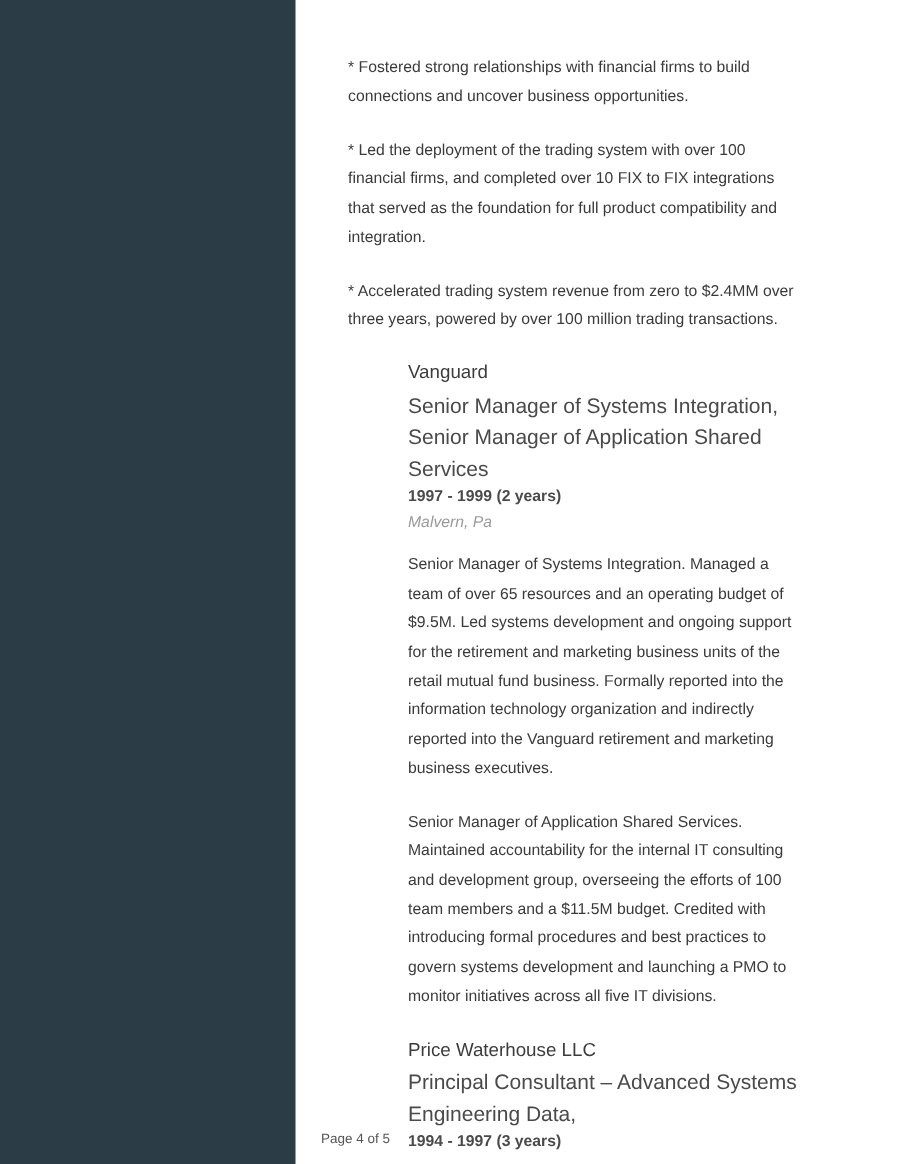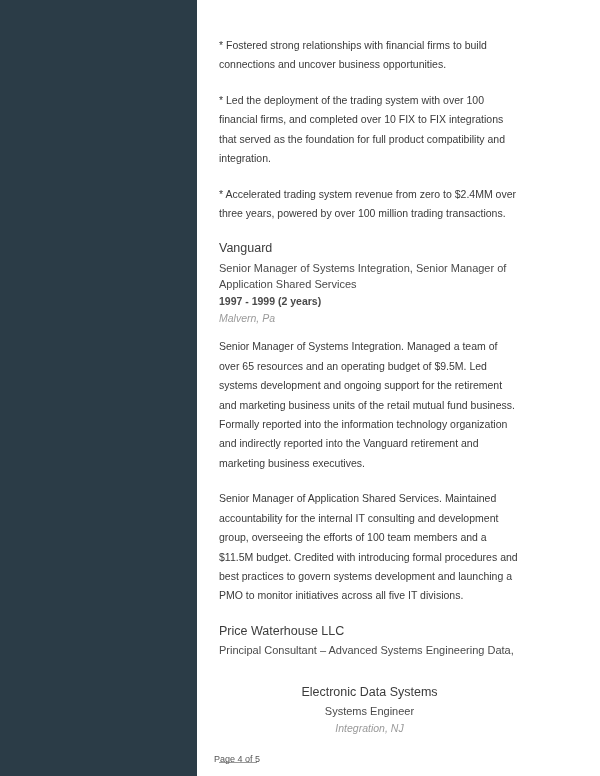--- a/index.html
+++ b/index.html
@@ -22,48 +22,49 @@
   .sidebar {
     position: absolute;
     left: 0;
     top: 0;
     width: 197px;
     height: 776px;
     background: #2b3c47;
   }
   .content {
     position: absolute;
-    left: 197px;
+    left: 210px;
     top: 0;
     width: 355px;
     height: 776px;
     padding: 0;
     box-sizing: border-box;
   }
   .inner {
     padding: 36px 32px 0 22px;
   }
   p.body-text {
     margin: 0 0 16px 0;
     font-size: 10.5px;
     line-height: 1.85;
     color: #3a3a3a;
   }
   .job {
     margin-top: 4px;
     margin-bottom: 14px;
+    margin-left: 40px;
   }
   .company {
     font-size: 12.5px;
     color: #3c3c3c;
     line-height: 1.55;
     margin-bottom: 1px;
   }
   .title {
-    font-size: 11px;
+    font-size: 14px;
     color: #4a4a4a;
     line-height: 1.5;
   }
   .dates {
     font-size: 10.5px;
     color: #4a4a4a;
     line-height: 1.6;
     font-weight: bold;
   }
   .location {
@@ -112,20 +113,21 @@
         <div class="location">Malvern, Pa</div>
         <div class="job-desc">
           <p class="body-text">Senior Manager of Systems Integration. Managed a team of over 65 resources and an operating budget of $9.5M.  Led systems development and ongoing support for the retirement and marketing business units of the retail mutual fund business. Formally reported into the information technology organization and indirectly reported into the Vanguard retirement and marketing business executives.</p>
           <p class="body-text">Senior Manager of Application Shared Services. Maintained accountability for the internal IT consulting and development group, overseeing the efforts of 100 team members and a $11.5M budget.  Credited with introducing formal procedures and best practices to govern systems development and launching a PMO to monitor initiatives across all five IT divisions.</p>
         </div>
       </div>
 
       <div class="job">
         <div class="company">Price Waterhouse LLC</div>
         <div class="title">Principal Consultant – Advanced Systems Engineering Data,</div>
+        <div class="dates">1994 - 1997 (3 years)</div>
       </div>
 
       <div class="job" style="margin-top:24px;text-align:center;">
         <div class="company">Electronic Data Systems</div>
         <div class="title">Systems Engineer</div>
         <div class="location">Integration, NJ</div>
       </div>
 
       <div class="divider"></div>
 

